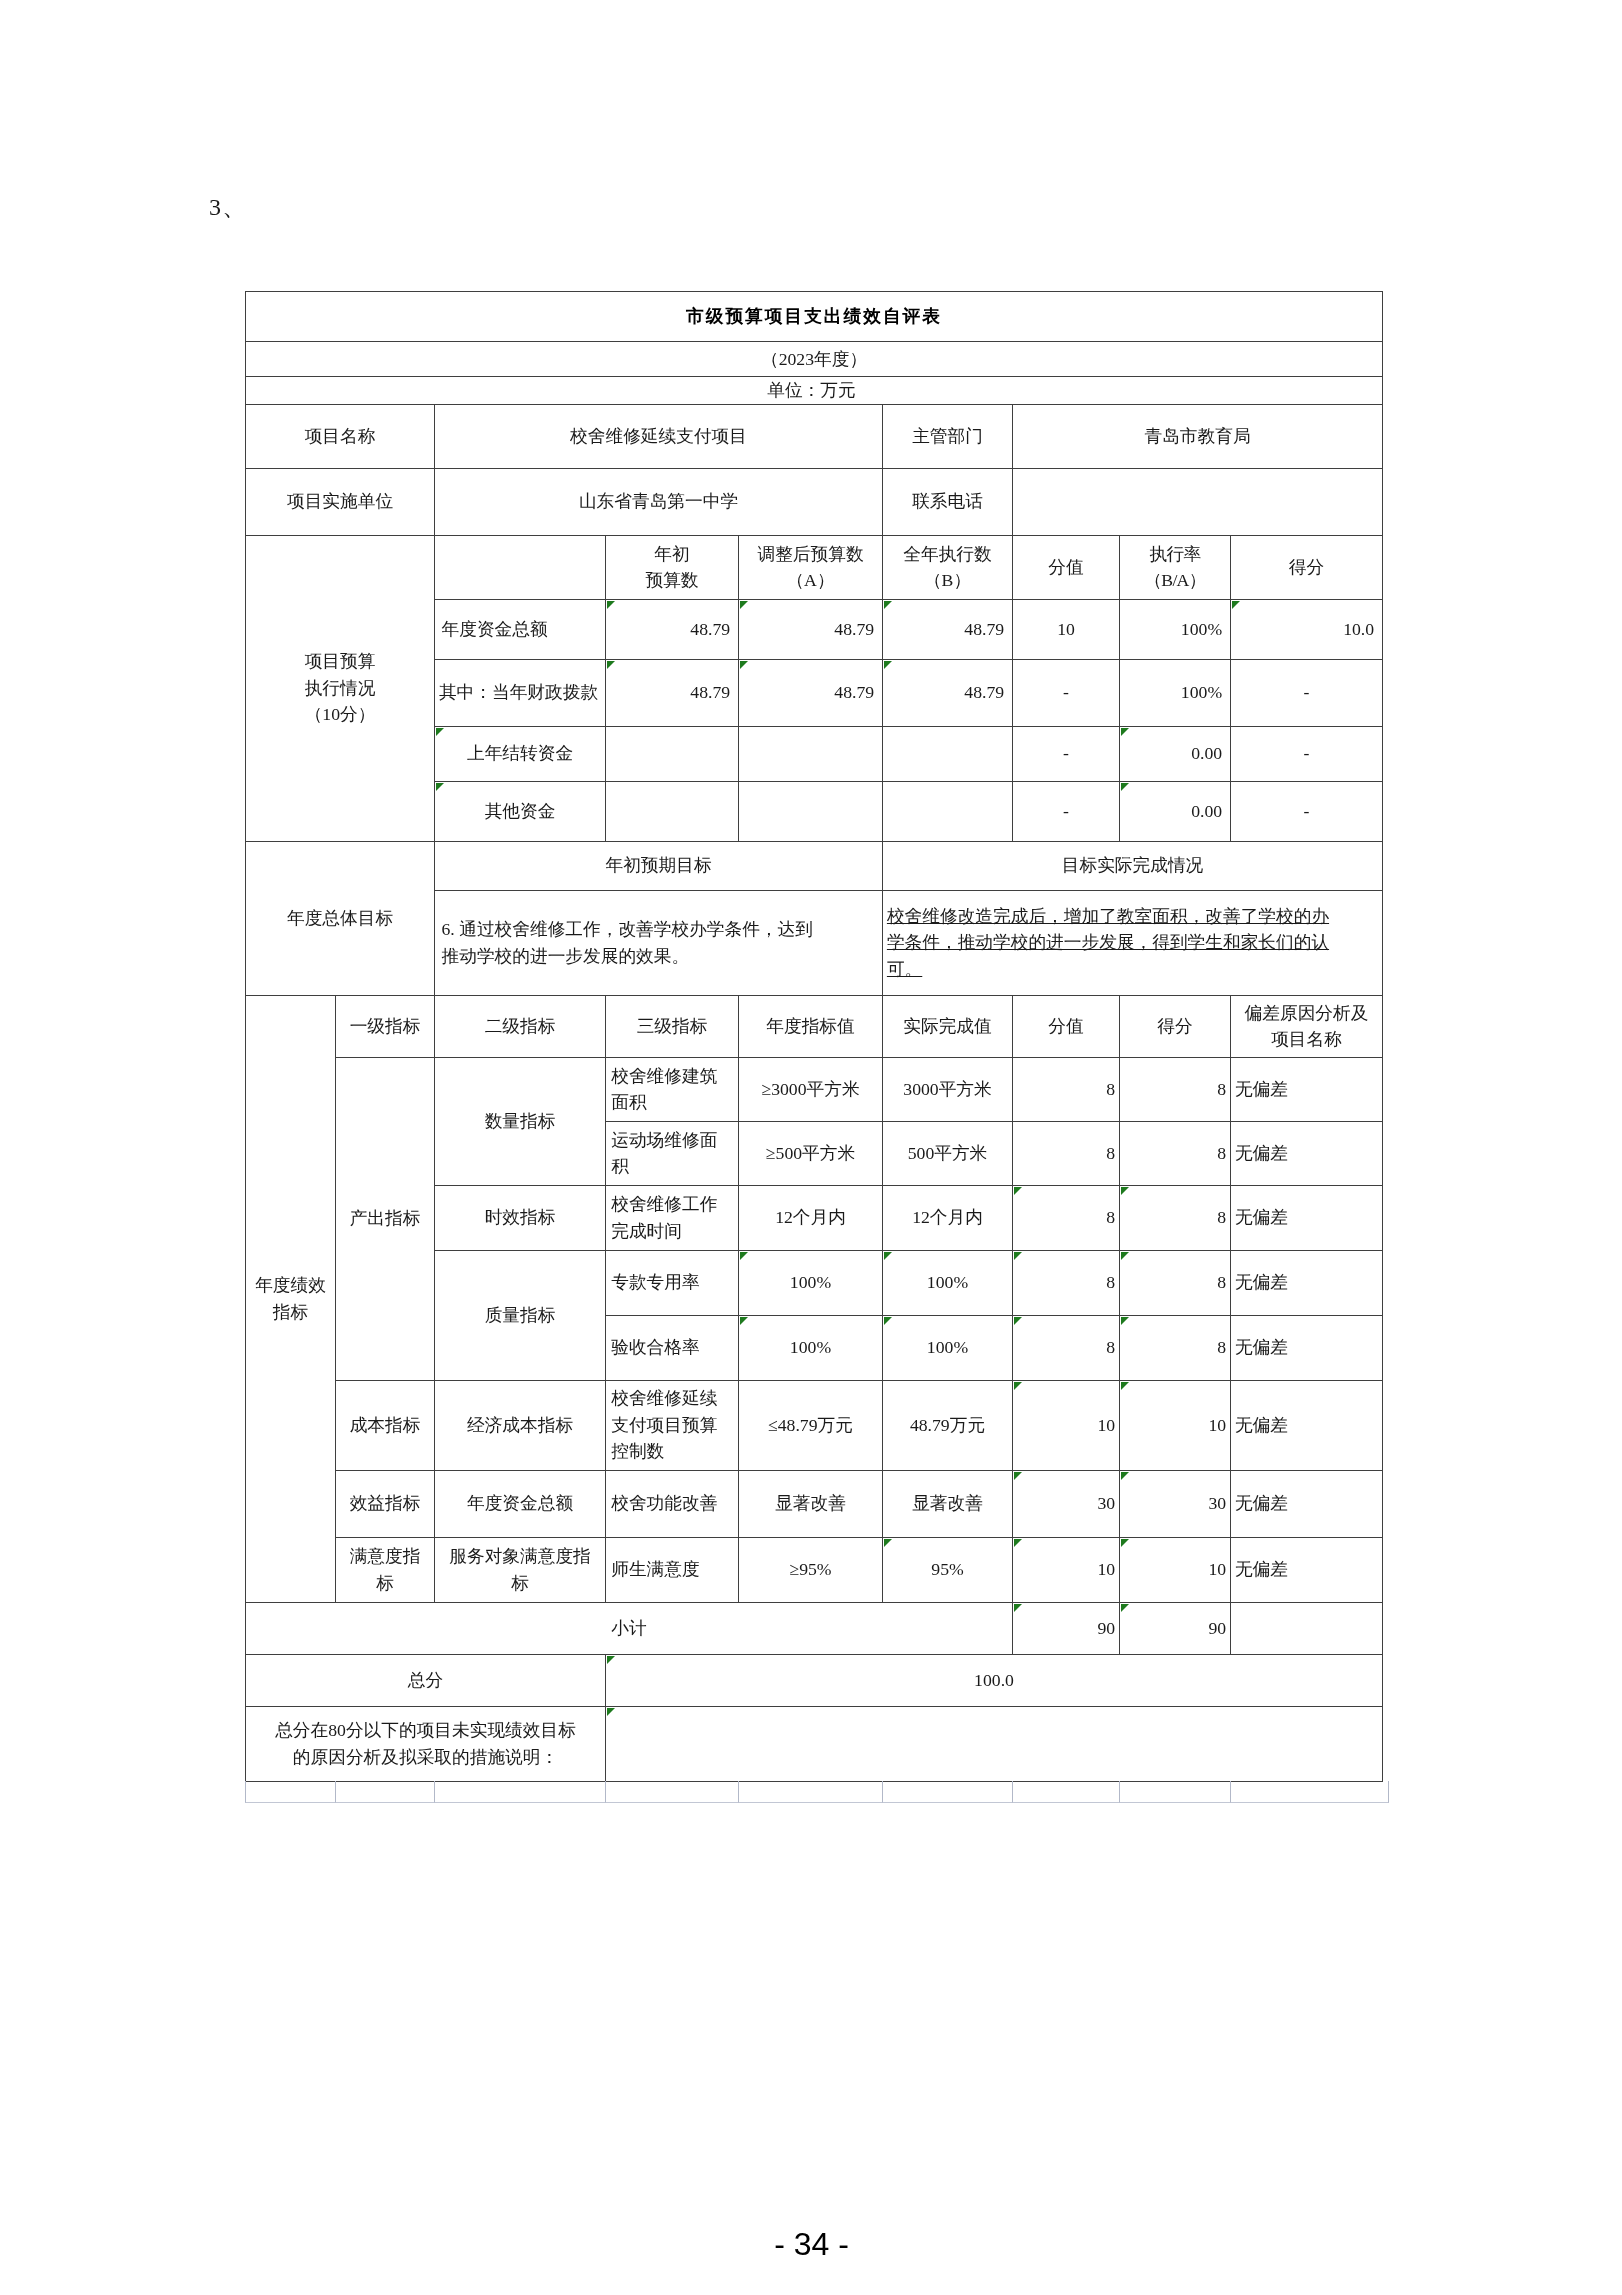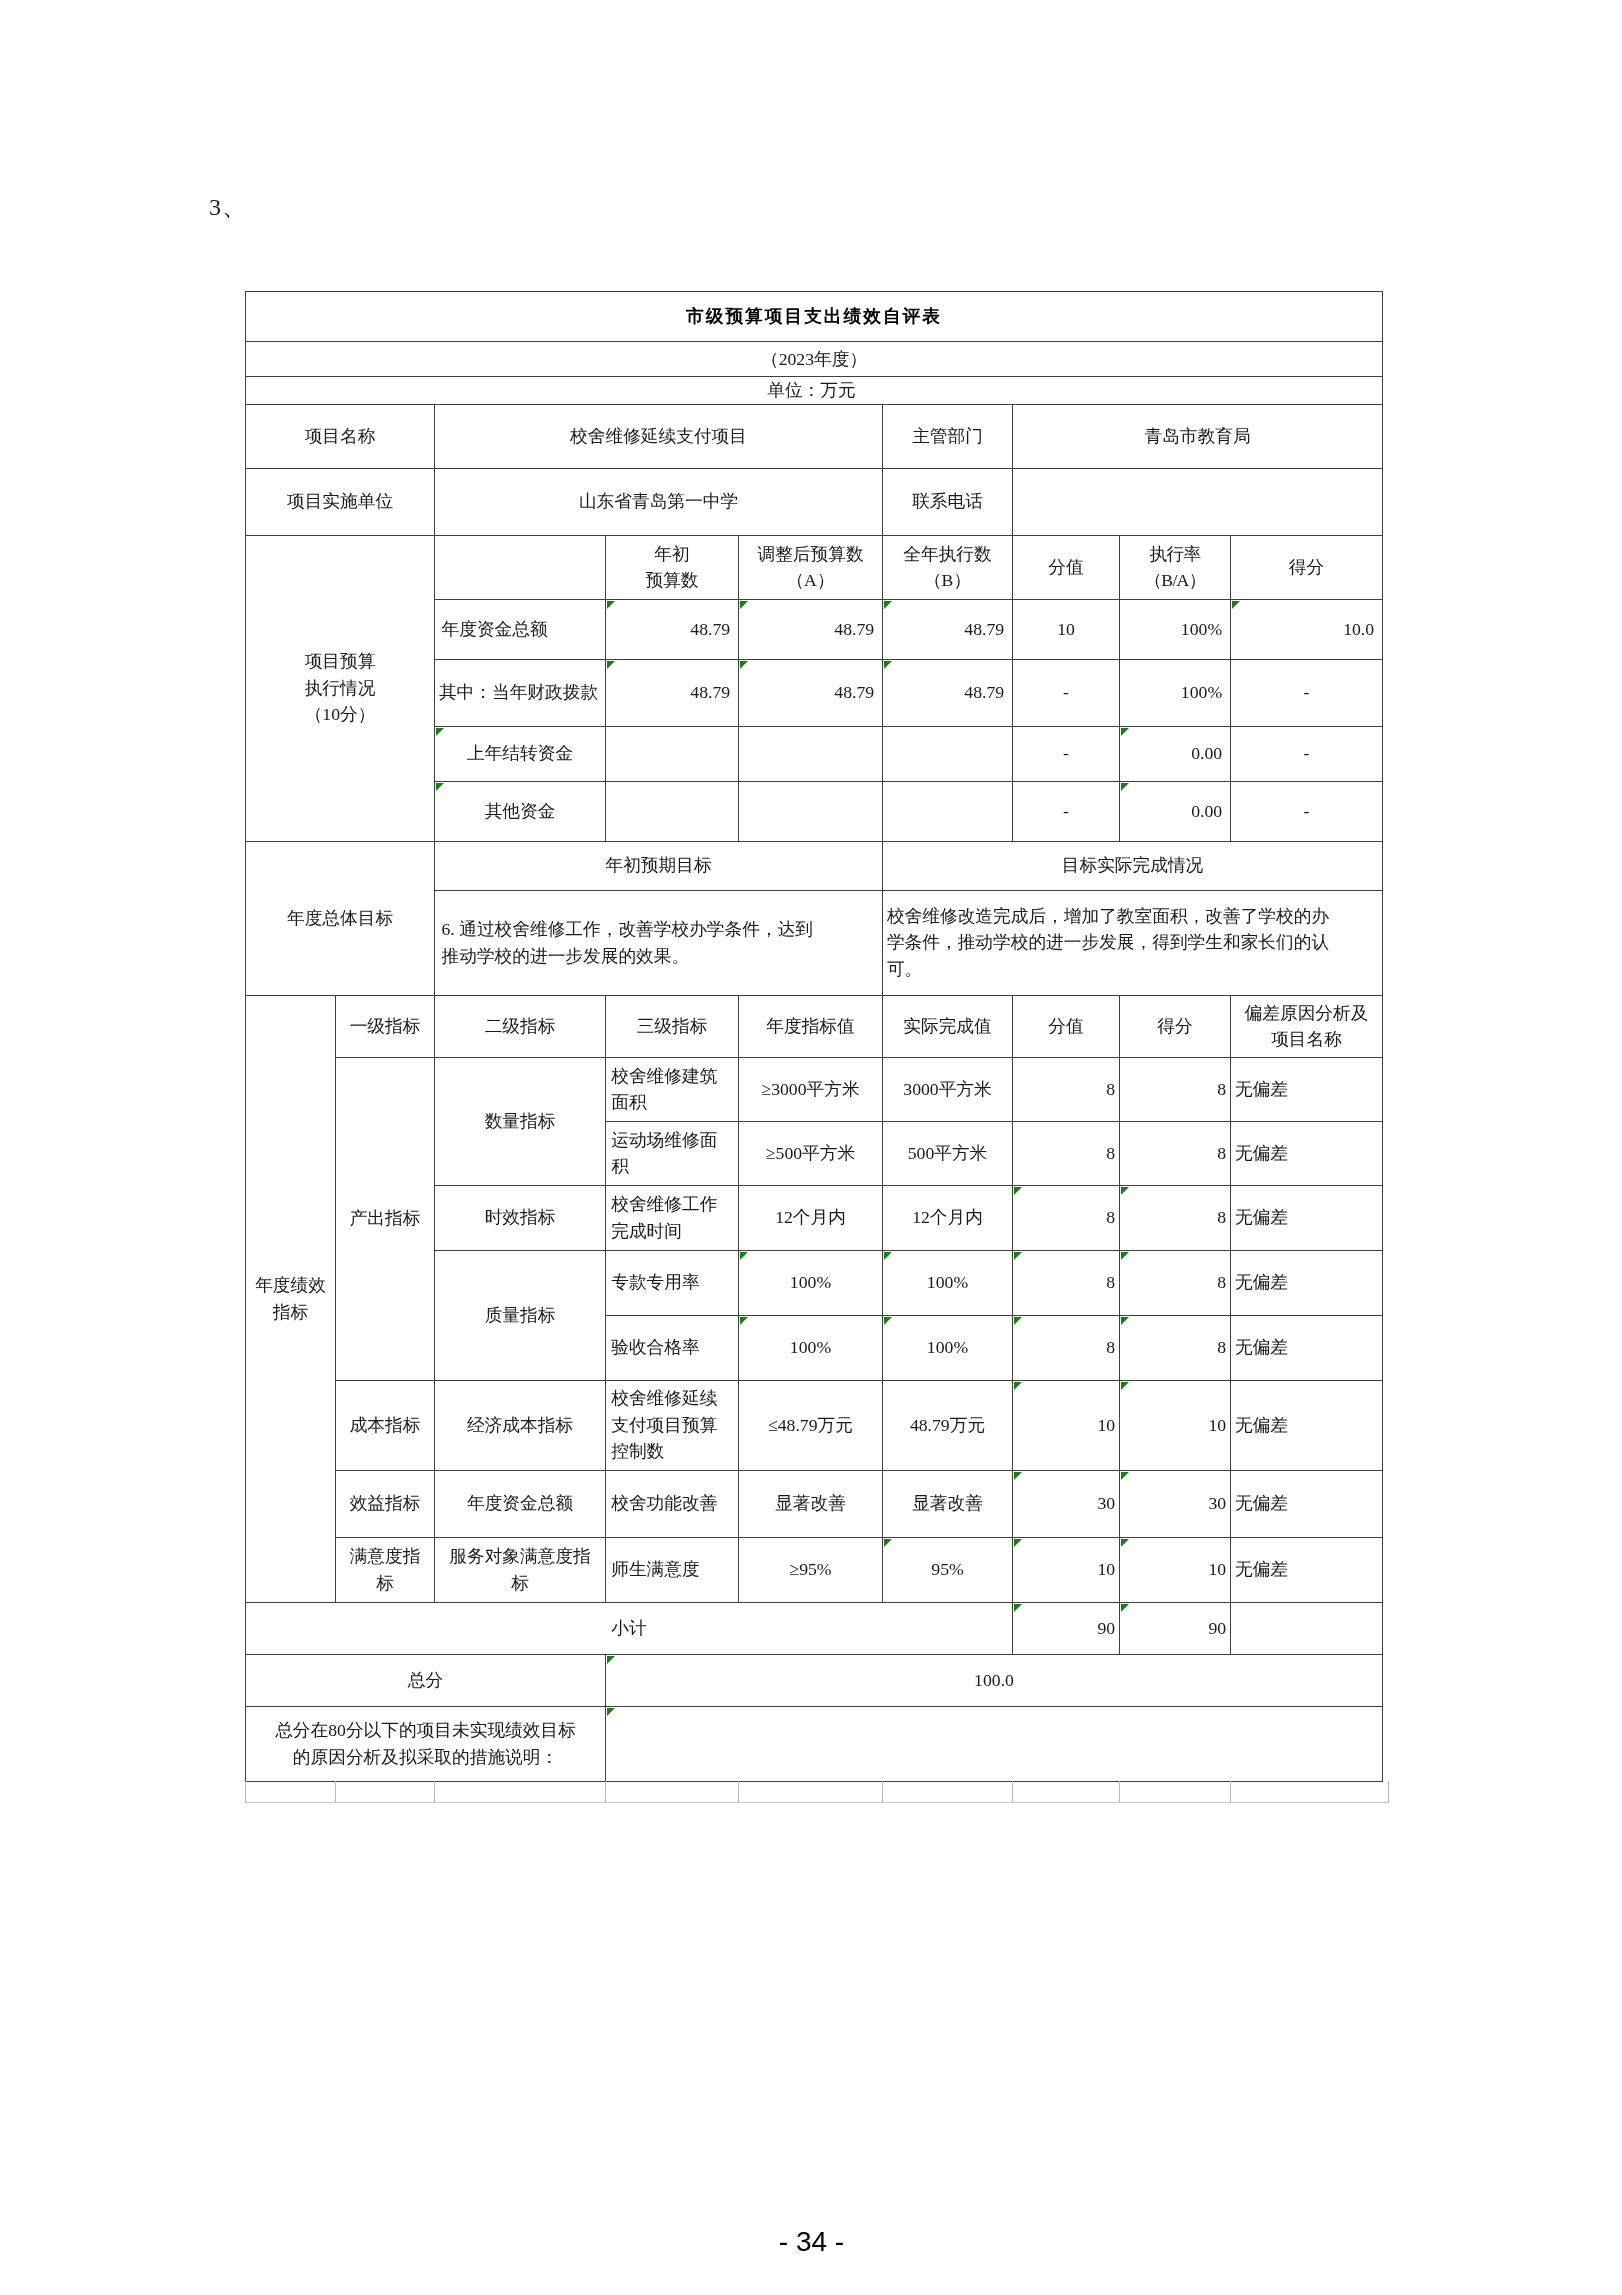--- a/index.html
+++ b/index.html
@@ -67,21 +67,21 @@
   }
   #partial-row .pcell{
     border-left:0.7px solid #b2b8c8;
     border-bottom:0.7px solid #c2c7d4;
     height:100%;
     box-sizing:border-box;
   }
   #partial-row .pcell:last-child{border-right:0.7px solid #b2b8c8;}
   #page-number{
     position:absolute;left:0;top:2226px;width:100%;
-    text-align:center;font-size:28px;color:#000;
+    text-align:center;font-size:32px;color:#000;
     font-family:"Liberation Sans","DejaVu Sans",sans-serif;
   }
 </style>
 </head>
 <body>
 
 <div id="page">
 
   <div id="section-marker">3、</div>
 
@@ -183,21 +183,21 @@
 
     <tr class="bt-d" style="height:49px">
       <td colspan="2" rowspan="2" class="ac">年度总体目标</td>
       <td colspan="3" class="ac">年初预期目标</td>
       <td colspan="4" class="ac">目标实际完成情况</td>
     </tr>
 
     <tr class="bt-g" style="height:105px">
       <td colspan="3" class="al pre goal-text">6. 通过校舍维修工作，改善学校办学条件，达到
 推动学校的进一步发展的效果。</td>
-      <td colspan="4" class="al pre goal-text" style="padding-left:3.9px !important;padding-right:1.3px;">校舍维修改造完成后，增加了教室面积，改善了学校的办
+      <td colspan="4" class="al pre goal-text" style="padding-left:3.9px !important;padding-right:1.3px;text-decoration:underline;">校舍维修改造完成后，增加了教室面积，改善了学校的办
 学条件，推动学校的进一步发展，得到学生和家长们的认
 可。</td>
     </tr>
 
     <tr class="bt-d" style="height:62px">
       <td rowspan="9" class="ac pre">年度绩效
 指标</td>
       <td class="ac">一级指标</td>
       <td class="ac">二级指标</td>
       <td class="ac">三级指标</td>

